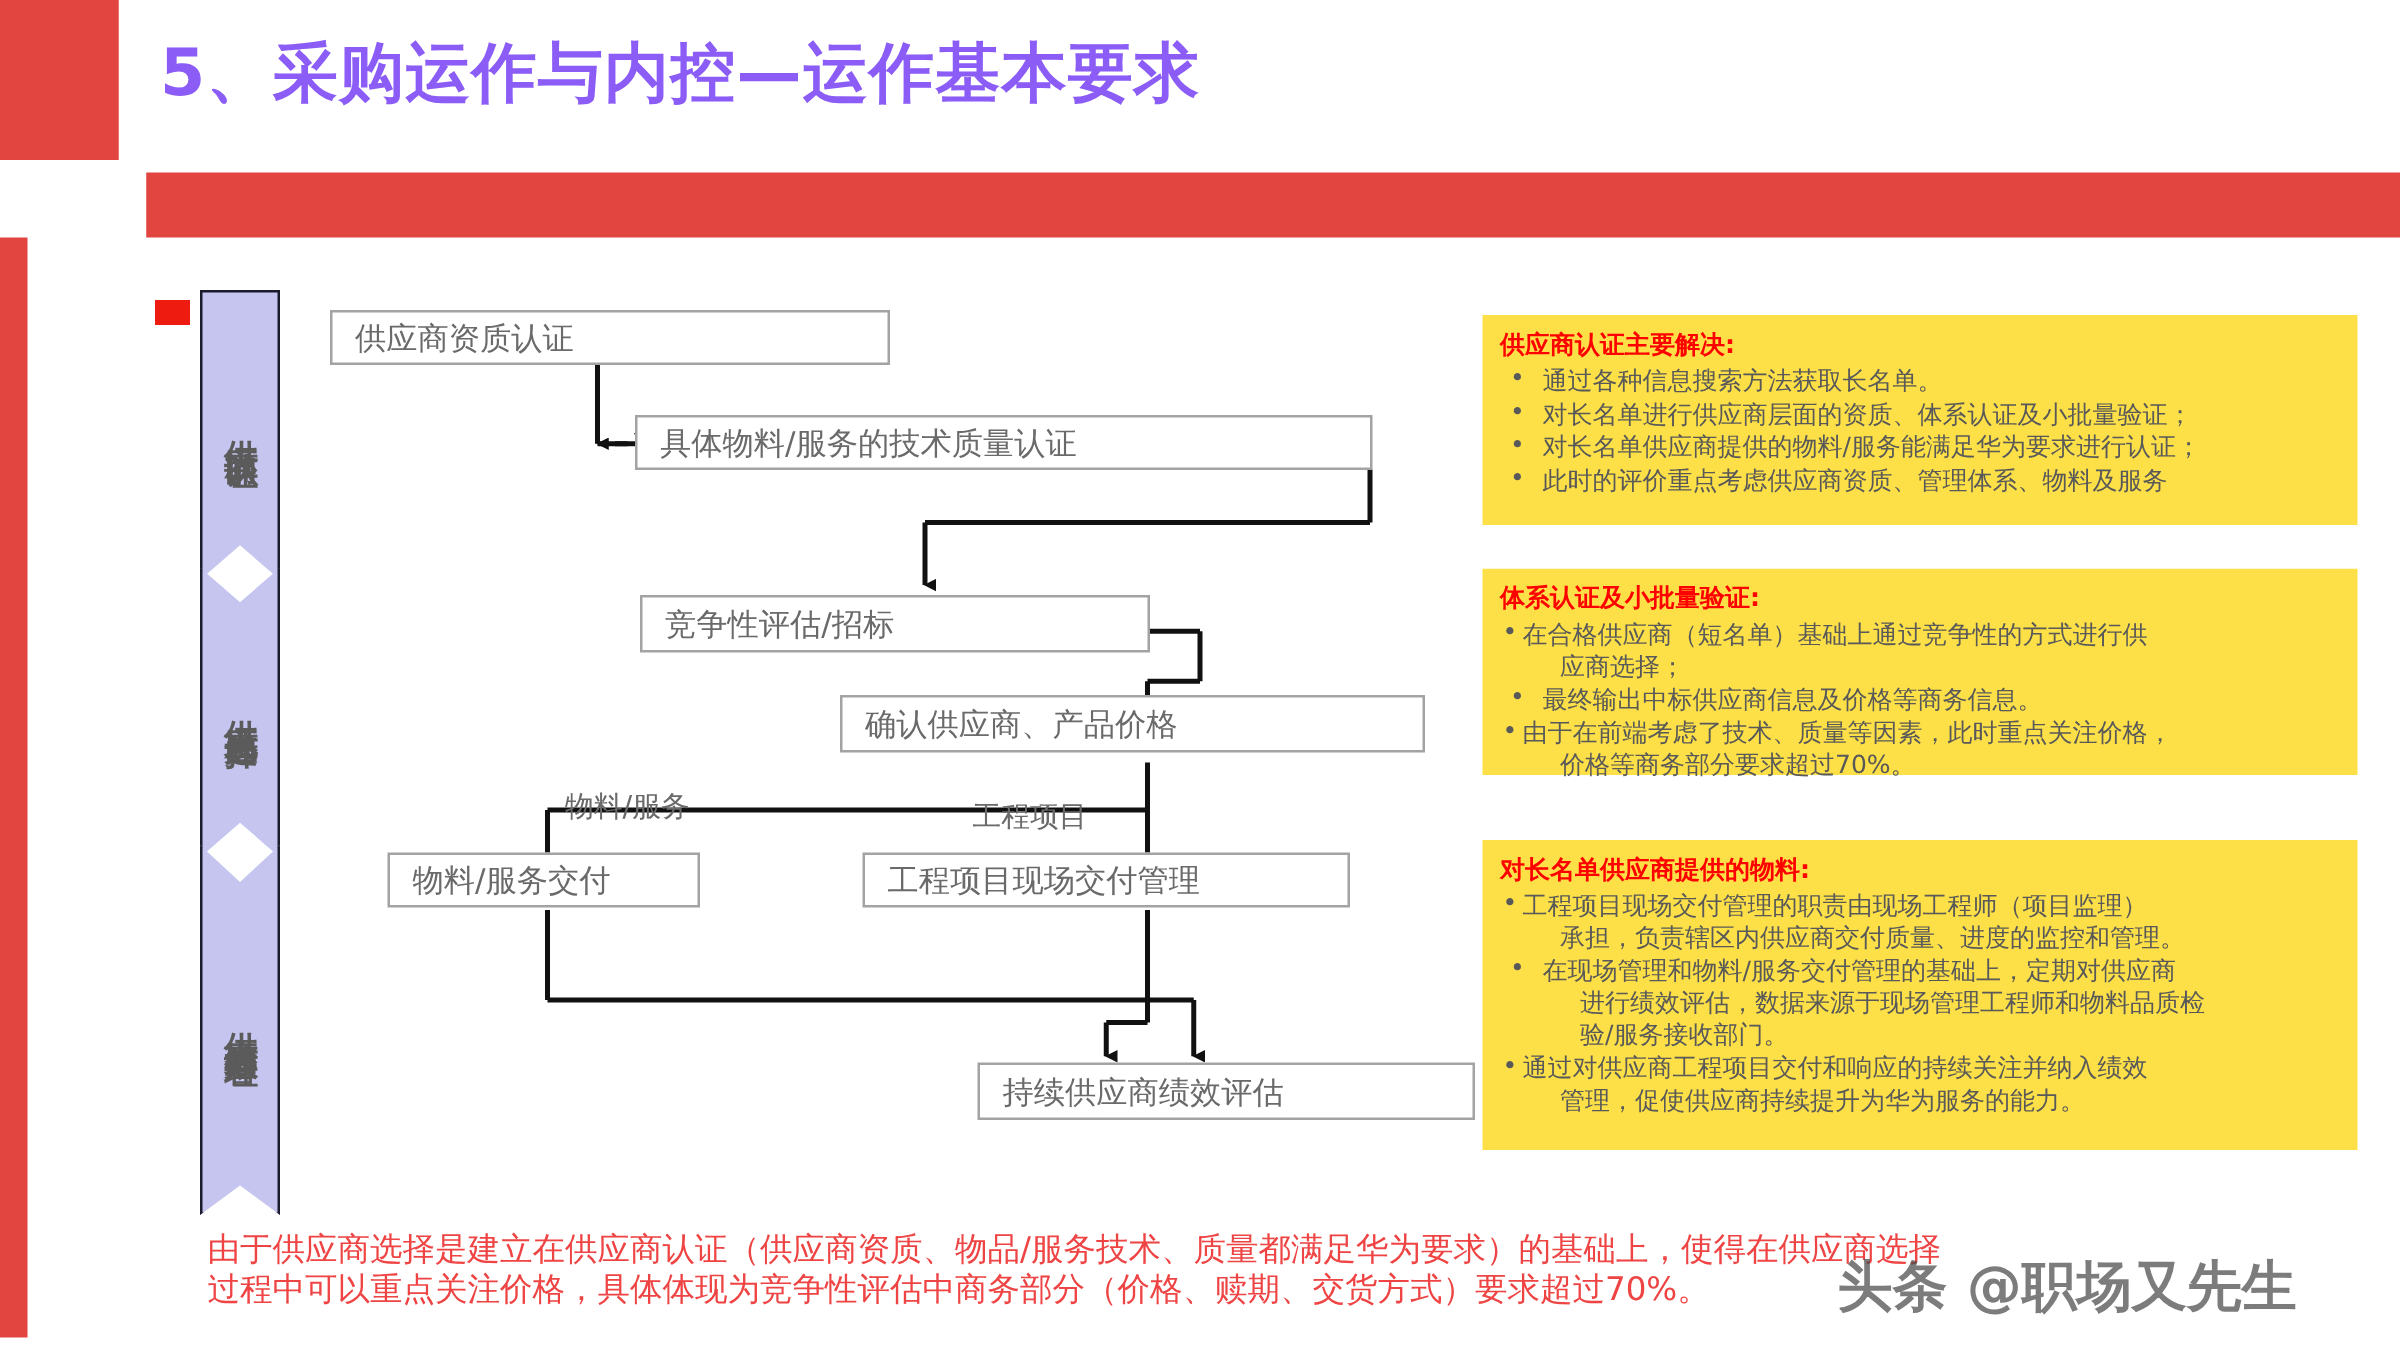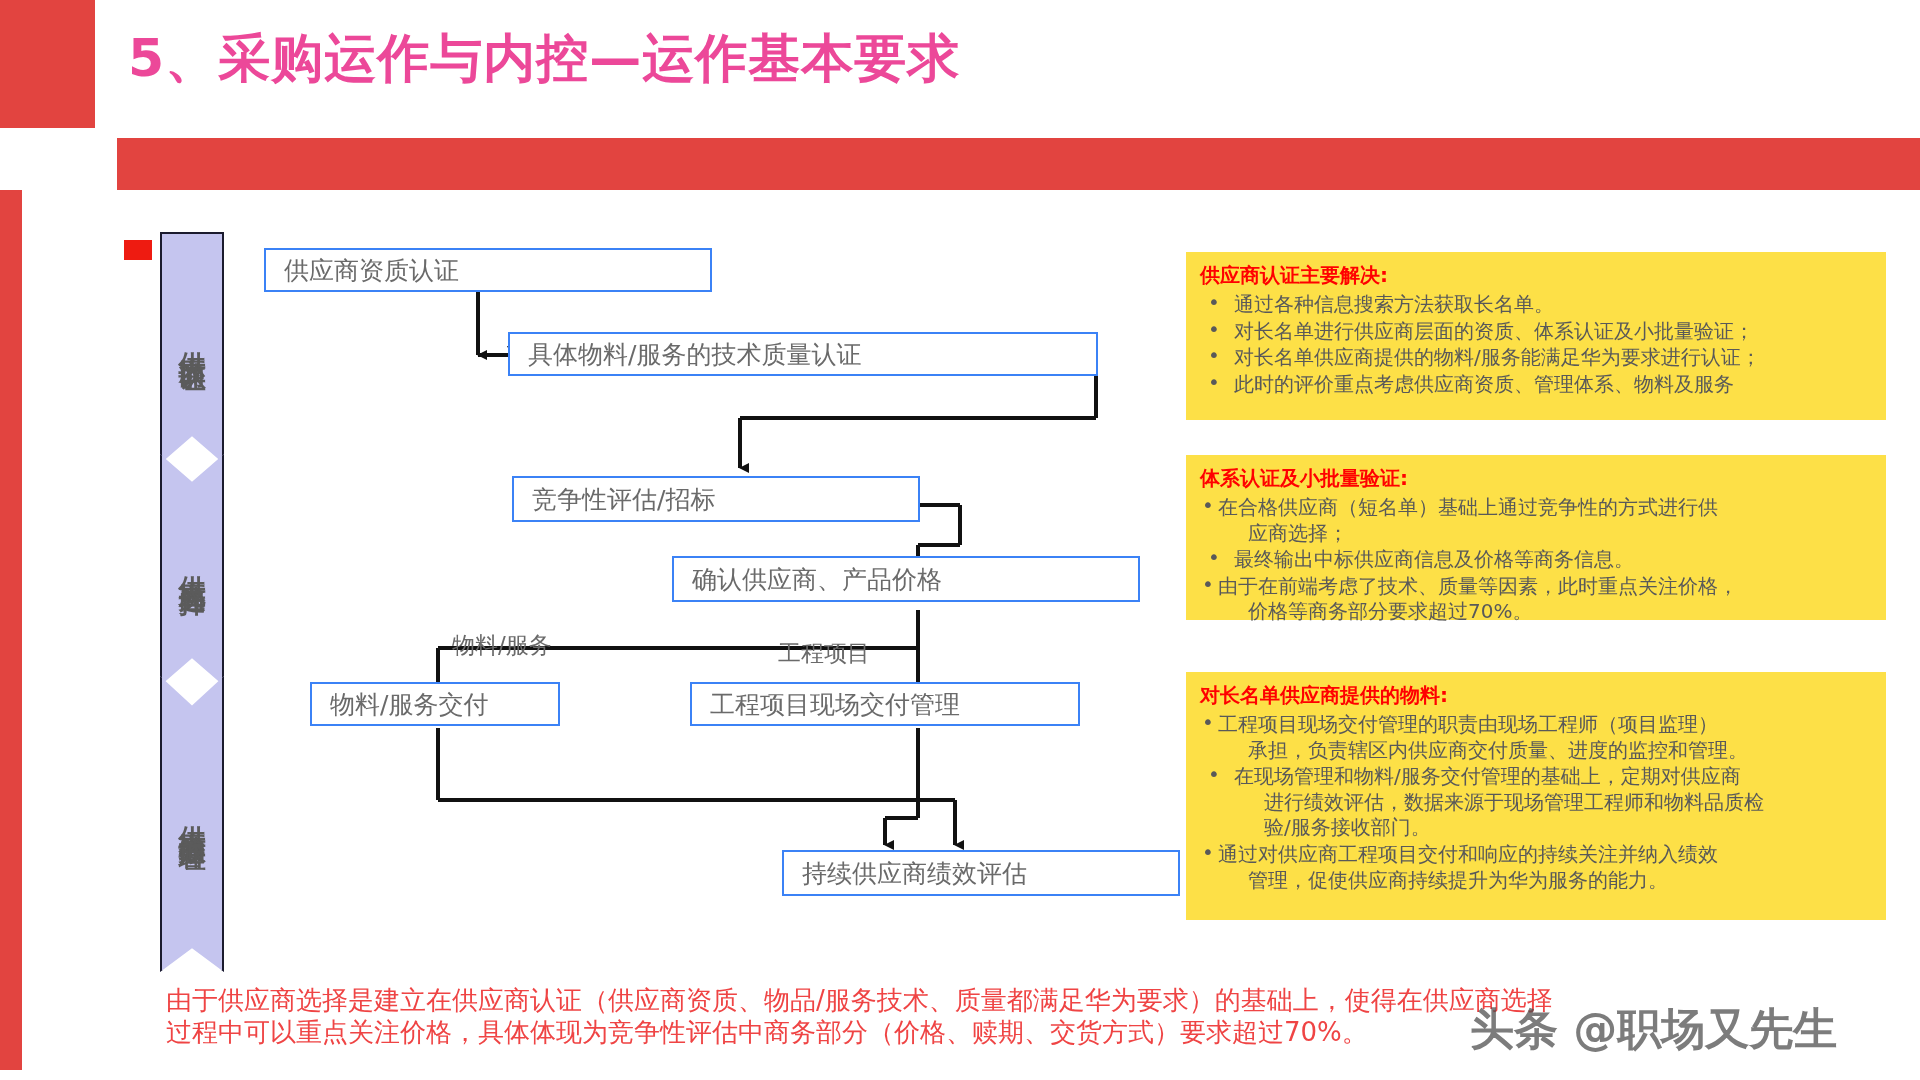--- a/index.html
+++ b/index.html
@@ -11,21 +11,21 @@
   }
 
   
   .red-col-top   { position:absolute; left:0;   top:0;    width:95px;  height:128px; background:#e24440; }
   .red-col-bot   { position:absolute; left:0;   top:190px;width:22px;  height:880px; background:#e24440; }
   .red-band      { position:absolute; left:117px;top:138px;width:1803px;height:52px; background:#e24440; }
   .white-gap     { position:absolute; left:0;   top:128px;width:95px;  height:62px;  background:#ffffff; }
 
   .title {
     position:absolute; left:128px; top:24px;
-    color:#ec4899;
+    color:#8b5cf6;
     font-size:52px; font-weight:bold;
     letter-spacing:1px;
     white-space:nowrap;
     font-family:"DejaVu Sans","Liberation Sans",sans-serif;
   }
 
   
   .chev-wrap { position:absolute; left:160px; top:232px; width:64px; height:740px; }
   .chev {
     position:absolute; left:0; width:64px;
@@ -48,21 +48,21 @@
   .chev.c1 span { padding-bottom:20px; }
   .chev.c2 span { padding-bottom:16px; }
   .chev.c3 span { padding-bottom:18px; }
 
   .red-marker { position:absolute; left:124px; top:240px; width:28px; height:20px; background:#ee1b11; }
 
   
   .flow { position:absolute; left:0; top:0; width:1180px; height:1080px; }
   .node {
     position:absolute;
-    border:2px solid #3b82f6;
+    border:2px solid #a3a3a3;
     background:#ffffff;
     display:flex; align-items:center;
     font-size:25px; color:#6a6a6a;
     padding-left:18px;
     font-family:"DejaVu Sans","Liberation Sans",sans-serif;
     white-space:nowrap;
   }
   .edge-label {
     position:absolute; font-size:23px; color:#6a6a6a;
     font-family:"DejaVu Sans","Liberation Sans",sans-serif;

